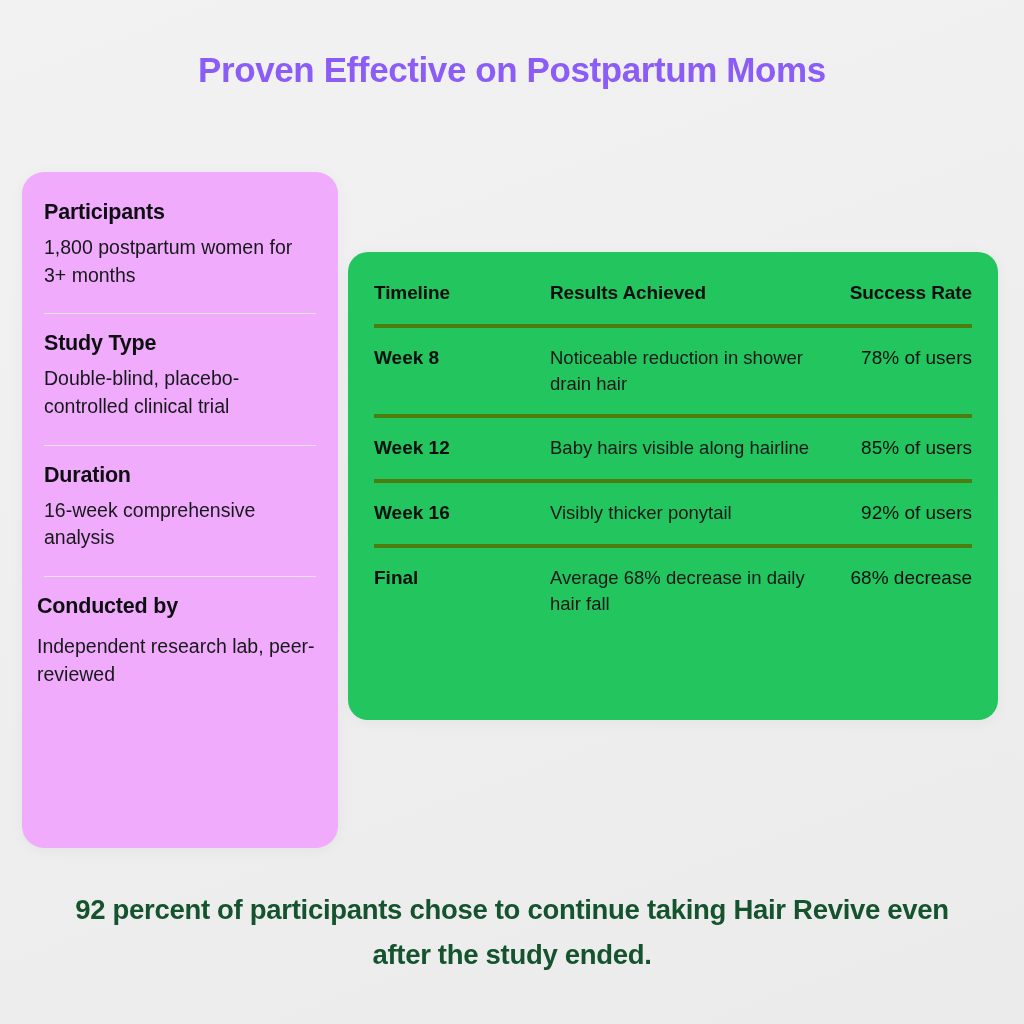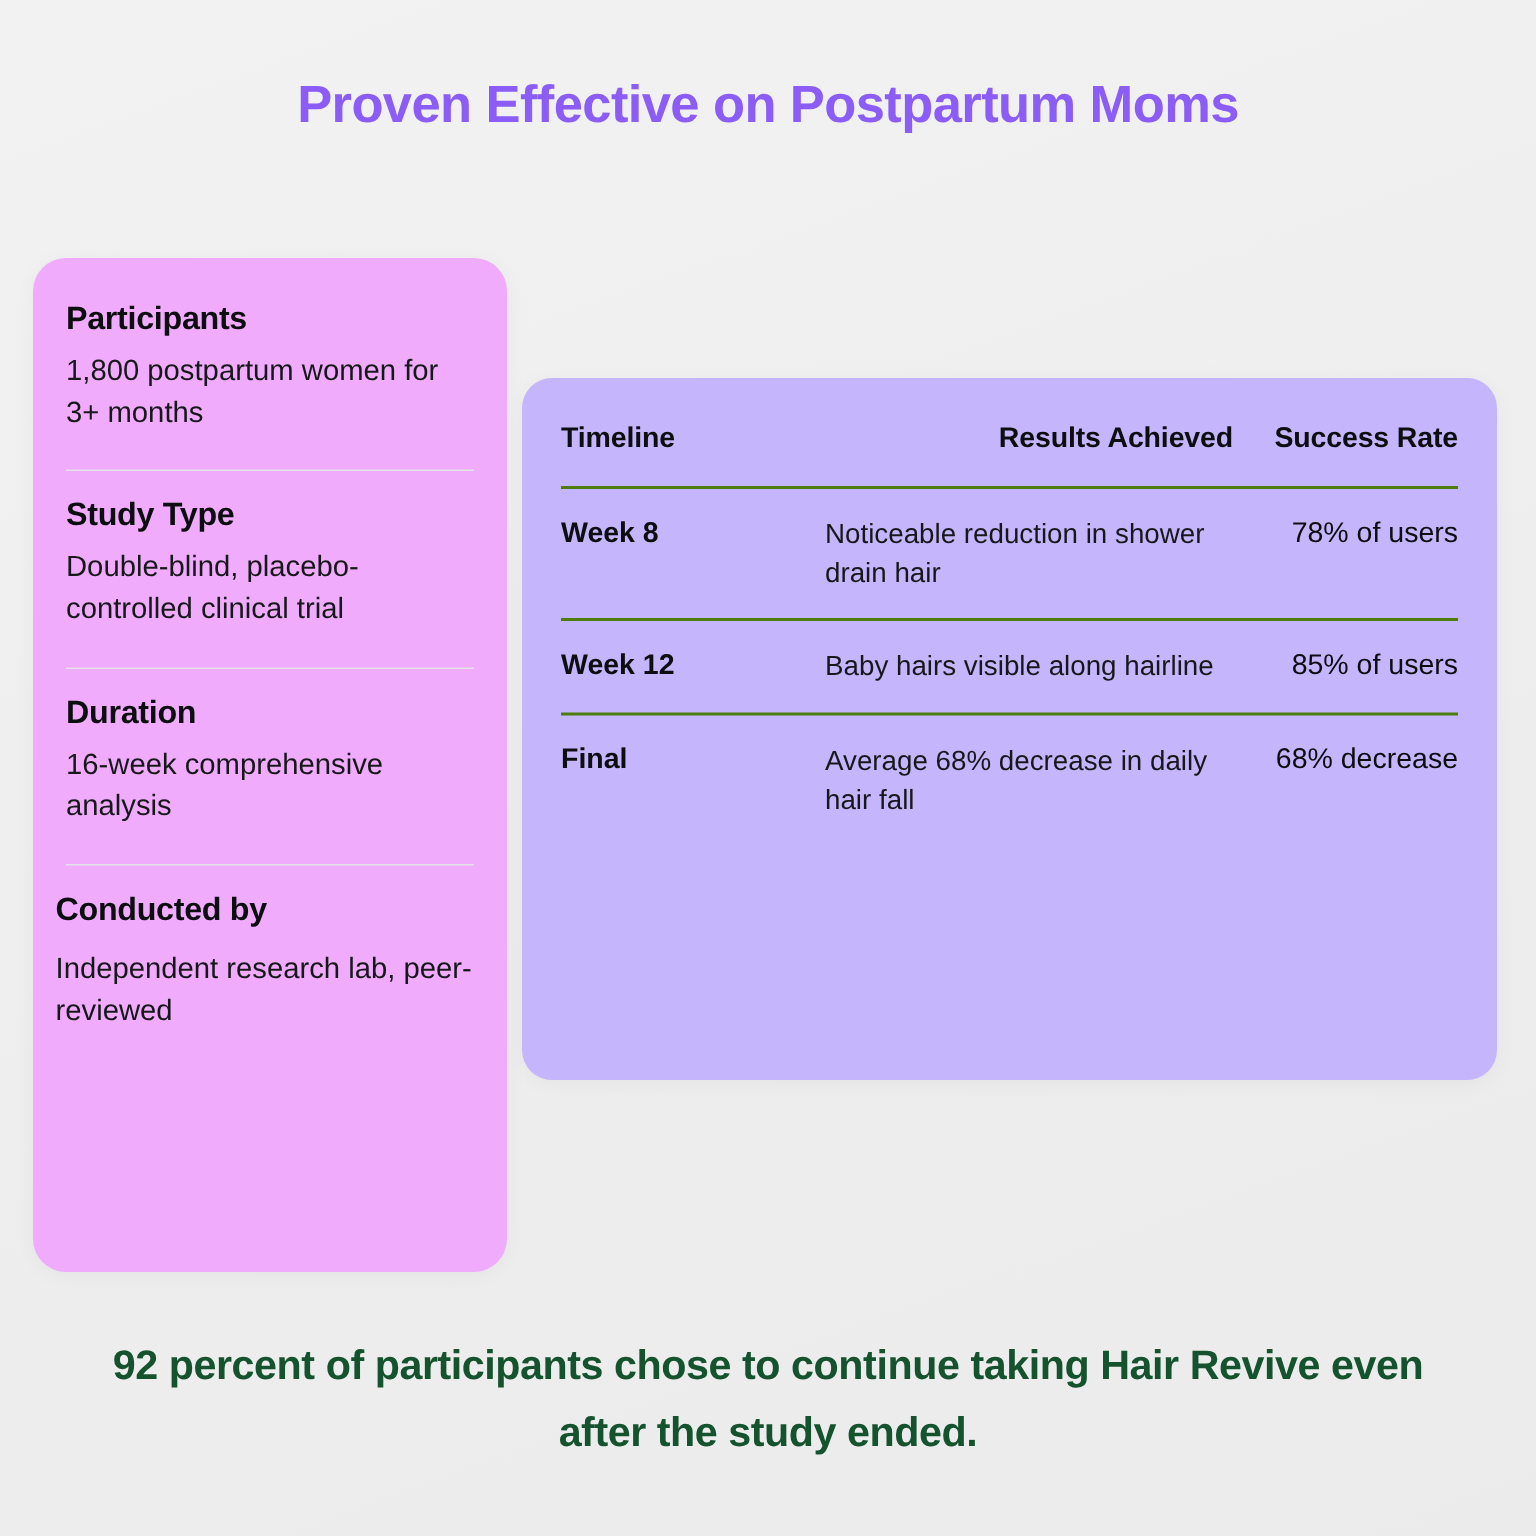--- a/index.html
+++ b/index.html
@@ -69,45 +69,45 @@
   .info-block.last { margin-left: -7px; }
   .info-block.last .info-label { margin-bottom: 14px; }
 
   
   .table-card {
     position: absolute;
     left: 348px;
     top: 252px;
     width: 650px;
     height: 468px;
-    background: #c4b5fd;
+    background: #22c55e;
     border-radius: 20px;
     box-shadow: 0 2px 14px rgba(0,0,0,0.045);
     padding: 24px 26px 18px 26px;
   }
   table {
     width: 100%;
     border-collapse: collapse;
     table-layout: fixed;
   }
   th {
     text-align: left;
     font-size: 19px;
     font-weight: bold;
     color: #0d0e10;
     padding: 6px 0 20px 0;
     letter-spacing: -0.1px;
   }
   th.c0 { width: 176px; }
-  th.c1 { width: 272px; text-align: right; }
+  th.c1 { width: 272px; }
   th.c2 { width: 150px; text-align: right; }
   td {
     vertical-align: top;
     padding: 17px 0 18px 0;
-    border-top: 2px solid #4d7c0f;
+    border-top: 4px solid #4d7c0f;
     font-size: 18.5px;
     line-height: 1.38;
     color: #17181a;
   }
   td.timeline { font-weight: bold; color: #0d0e10; font-size: 19px; }
   td.rate { font-weight: normal; color: #0d0e10; text-align: right; font-size: 19px; white-space: nowrap; }
   tbody tr:last-child td { border-bottom: none; }
 
   
   .footer {
@@ -172,20 +172,25 @@
           <td class="timeline">Week 8</td>
           <td class="result">Noticeable reduction in shower drain hair</td>
           <td class="rate">78% of users</td>
         </tr>
         <tr>
           <td class="timeline">Week 12</td>
           <td class="result">Baby hairs visible along hairline</td>
           <td class="rate">85% of users</td>
         </tr>
         <tr>
+          <td class="timeline">Week 16</td>
+          <td class="result">Visibly thicker ponytail</td>
+          <td class="rate">92% of users</td>
+        </tr>
+        <tr>
           <td class="timeline">Final</td>
           <td class="result">Average 68% decrease in daily hair fall</td>
           <td class="rate">68% decrease</td>
         </tr>
       </tbody>
     </table>
   </div>
 
   <div class="footer">92 percent of participants chose to continue taking Hair Revive even after the study ended.</div>
 

